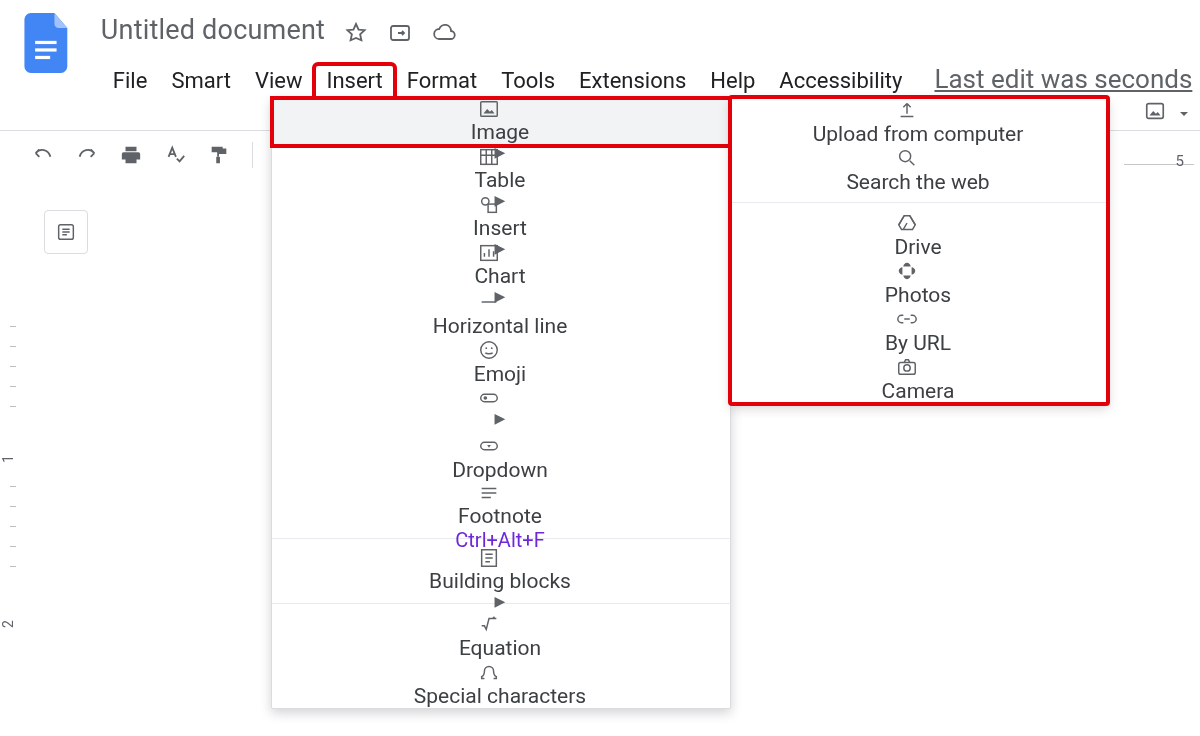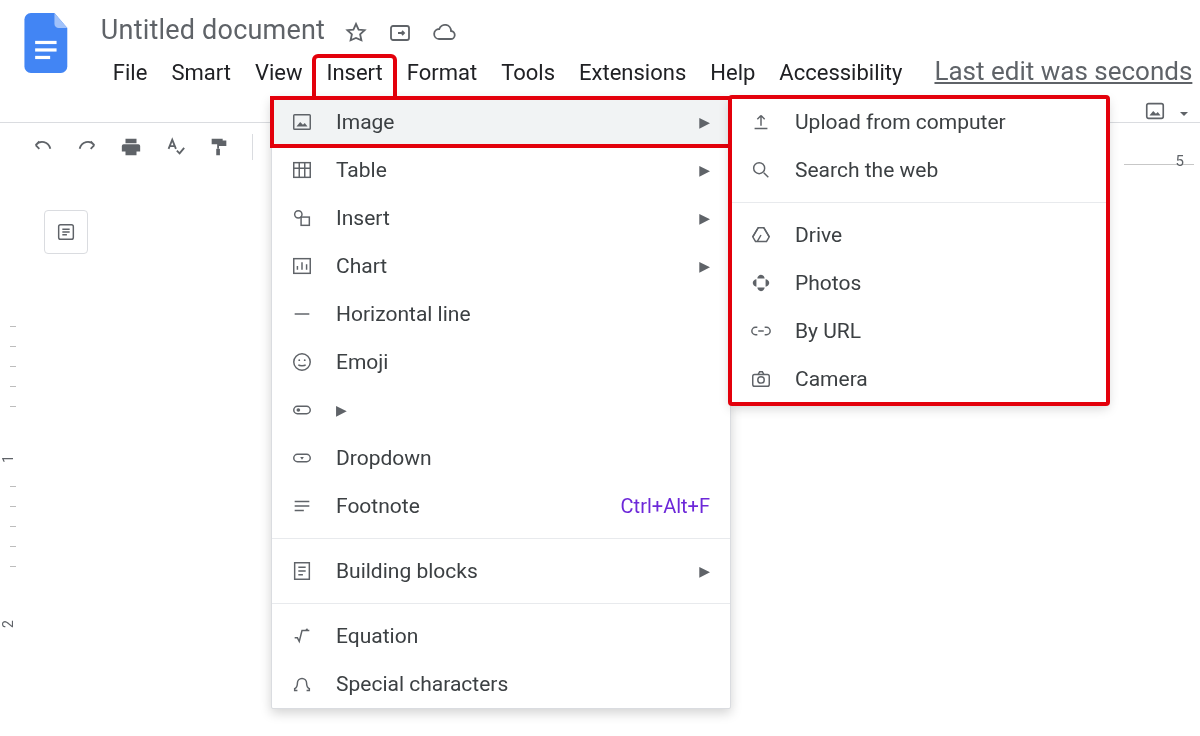--- a/index.html
+++ b/index.html
@@ -26,21 +26,21 @@
     margin-left: 20px;
   }
   .docs-logo svg { width: 48px; height: 60px; }
   .doc-titlebar { display:flex; flex-direction:column; margin-left: 25px; }
   .title-row { display:flex; align-items:flex-end; gap:18px; padding-top:6px;}
   .doc-title {
     font-size: 27px; color:#5f6368; letter-spacing:0.2px;
   }
   .title-icon { color:#5f6368; width:26px; height:26px; display:flex; align-items:center; justify-content:center; }
 
-  .menubar { display:flex; gap:0; margin-top:10px; }
+  .menubar { display:flex; gap:0; margin-top:18px; }
   .menu-item {
     padding: 4px 12px; font-size:22px; color:#202124; cursor:pointer;
     border-radius:4px;
   }
   .menu-item.open {
     outline: 4px solid #e3000b; outline-offset:-2px;
   }
   .menu-edit-info { font-size:26px; color:#5f6368; text-decoration: underline; margin-left:20px; cursor:pointer;}
 
   .toolbar {
@@ -81,20 +81,21 @@
   }
   .insert-menu { left:271px; top:97px; width:460px; }
   .image-submenu { left:730px; top:97px; width:378px; }
 
   .dd-item {
     display:flex; align-items:center;
     height:48px;
     padding: 0 20px 0 18px;
     cursor:pointer;
     position:relative;
+    flex-direction:column;
   }
   .dd-item.hover { background:#f1f3f4; }
   .dd-item .icon { width:24px;height:24px;margin-right:22px;color:#5f6368;display:flex;align-items:center;justify-content:center;}
   .dd-item .label { flex:1; }
   .dd-item .sub-arrow { color:#5f6368; font-size:14px;}
   .dd-item .shortcut { color:#6d28d9; font-size:20px; }
   .dd-sep { height:1px; background:#e8eaed; margin:8px 0;}
   .dropdown.highlighted { outline:4px solid #e3000b; outline-offset:-2px; }
   .highlight-row { outline:4px solid #e3000b; outline-offset:-2px; }
 

